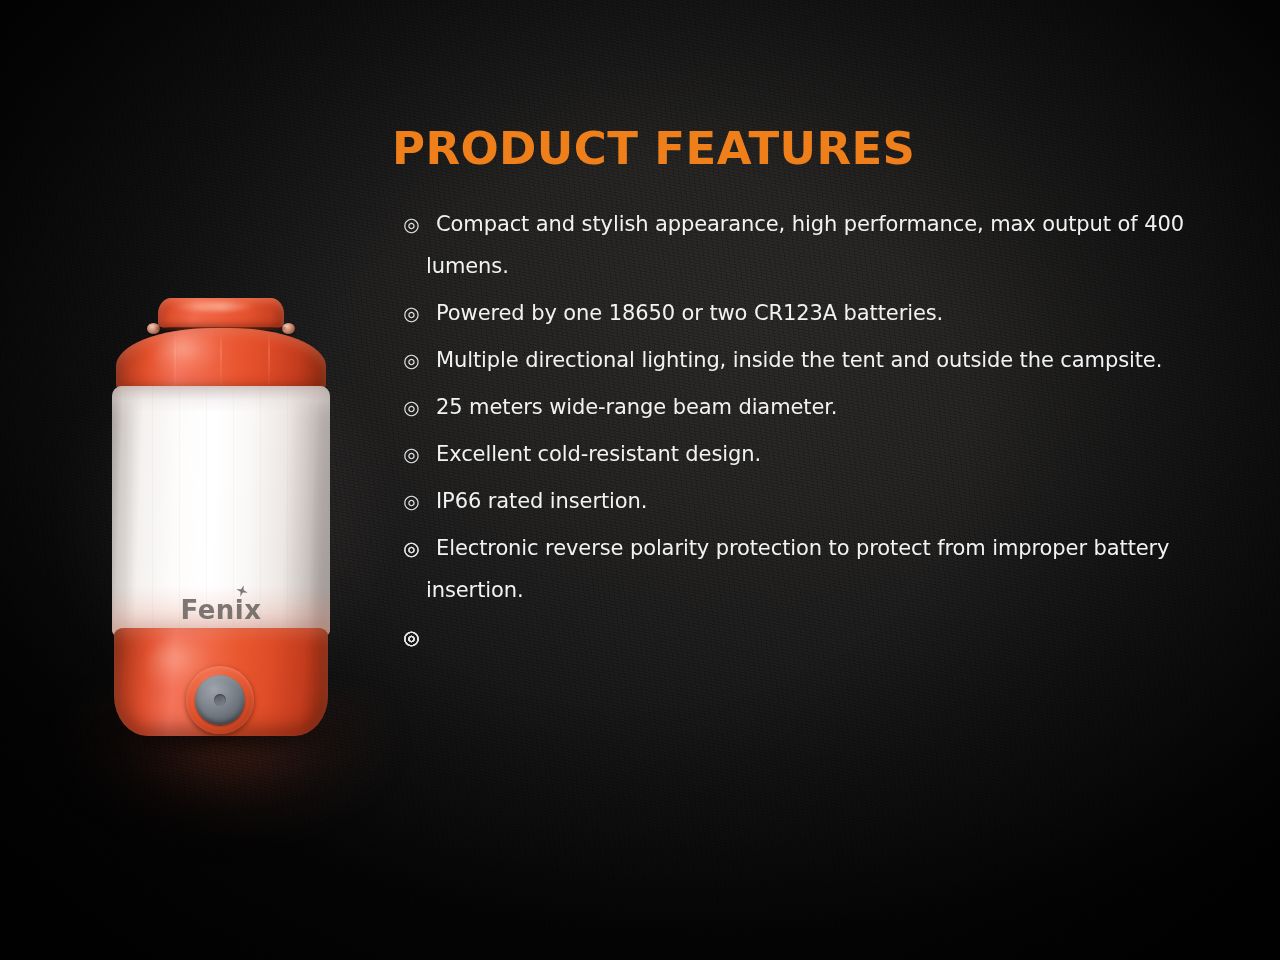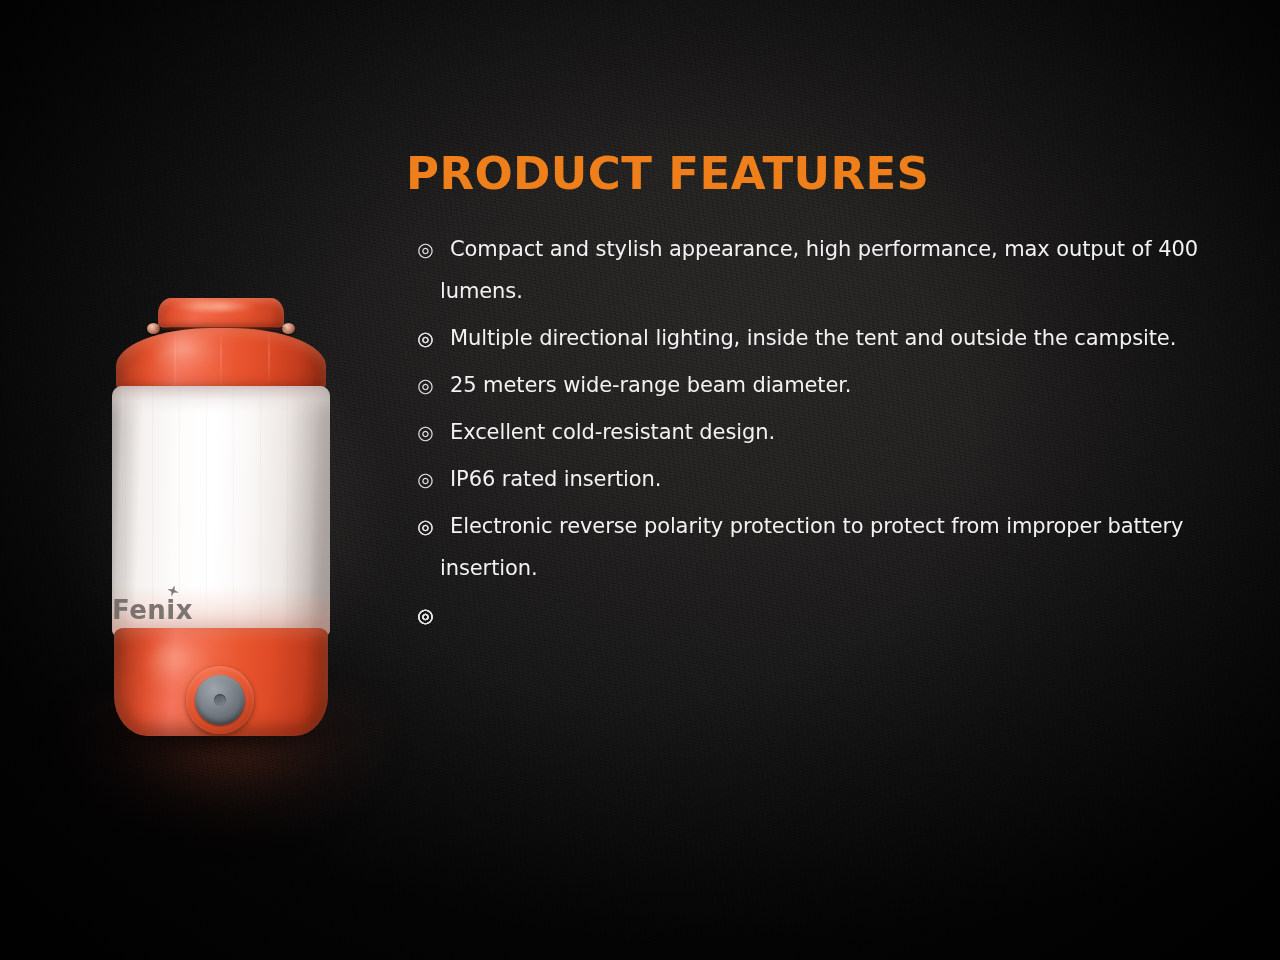--- a/index.html
+++ b/index.html
@@ -249,21 +249,21 @@
     background: linear-gradient(180deg,
         rgba(230,120,92,0) 0%, rgba(228,112,84,.16) 55%, rgba(222,96,66,.30) 100%);
   }
 
   
   .fenix-logo {
     position: absolute;
     left: 0;
     top: 297px;
     width: 218px;
-    text-align: left;
+    text-align: center;
     font-family: "DejaVu Sans", sans-serif;
     font-weight: 700;
     font-size: 26px;
     letter-spacing: .5px;
     color: #6c6663;
     opacity: .88;
     user-select: none;
   }
   .fenix-logo .dotstar {
     position: relative;
@@ -343,24 +343,23 @@
     width: 12px;
     height: 12px;
     border-radius: 50%;
     background: radial-gradient(circle at 42% 34%, #5c6168 0%, #767c84 60%, #8d939b 100%);
     box-shadow: inset 0 1px 2px rgba(0,0,0,.55);
   }
 
   
   #content {
     position: absolute;
-    left: 406px;
+    left: 392px;
     top: 126px;
     width: 800px;
-    margin-top: 25px;
   }
   #page-title {
     font-family: "DejaVu Sans", sans-serif;
     font-weight: 700;
     font-size: 45px;
     line-height: 1;
     letter-spacing: .4px;
     color: #ef7f1a;
     margin: 0 0 32px 0;
     white-space: nowrap;
@@ -438,20 +437,21 @@
   <div id="content">
     <h1 id="page-title">PRODUCT FEATURES</h1>
 
     <ul id="feature-list">
       <li class="feature-item">
         <span class="feature-bullet">◎</span>
         <span>Compact and stylish appearance, high performance, max output of 400 lumens.</span>
       </li>
       <li class="feature-item">
         <span class="feature-bullet">◎</span>
+        <span>Powered by one 18650 or two CR123A batteries.</span>
       </li>
       <li class="feature-item">
         <span class="feature-bullet">◎</span>
         <span>Multiple directional lighting, inside the tent and outside the campsite.</span>
       </li>
       <li class="feature-item">
         <span class="feature-bullet">◎</span>
         <span>25 meters wide-range beam diameter.</span>
       </li>
       <li class="feature-item">

